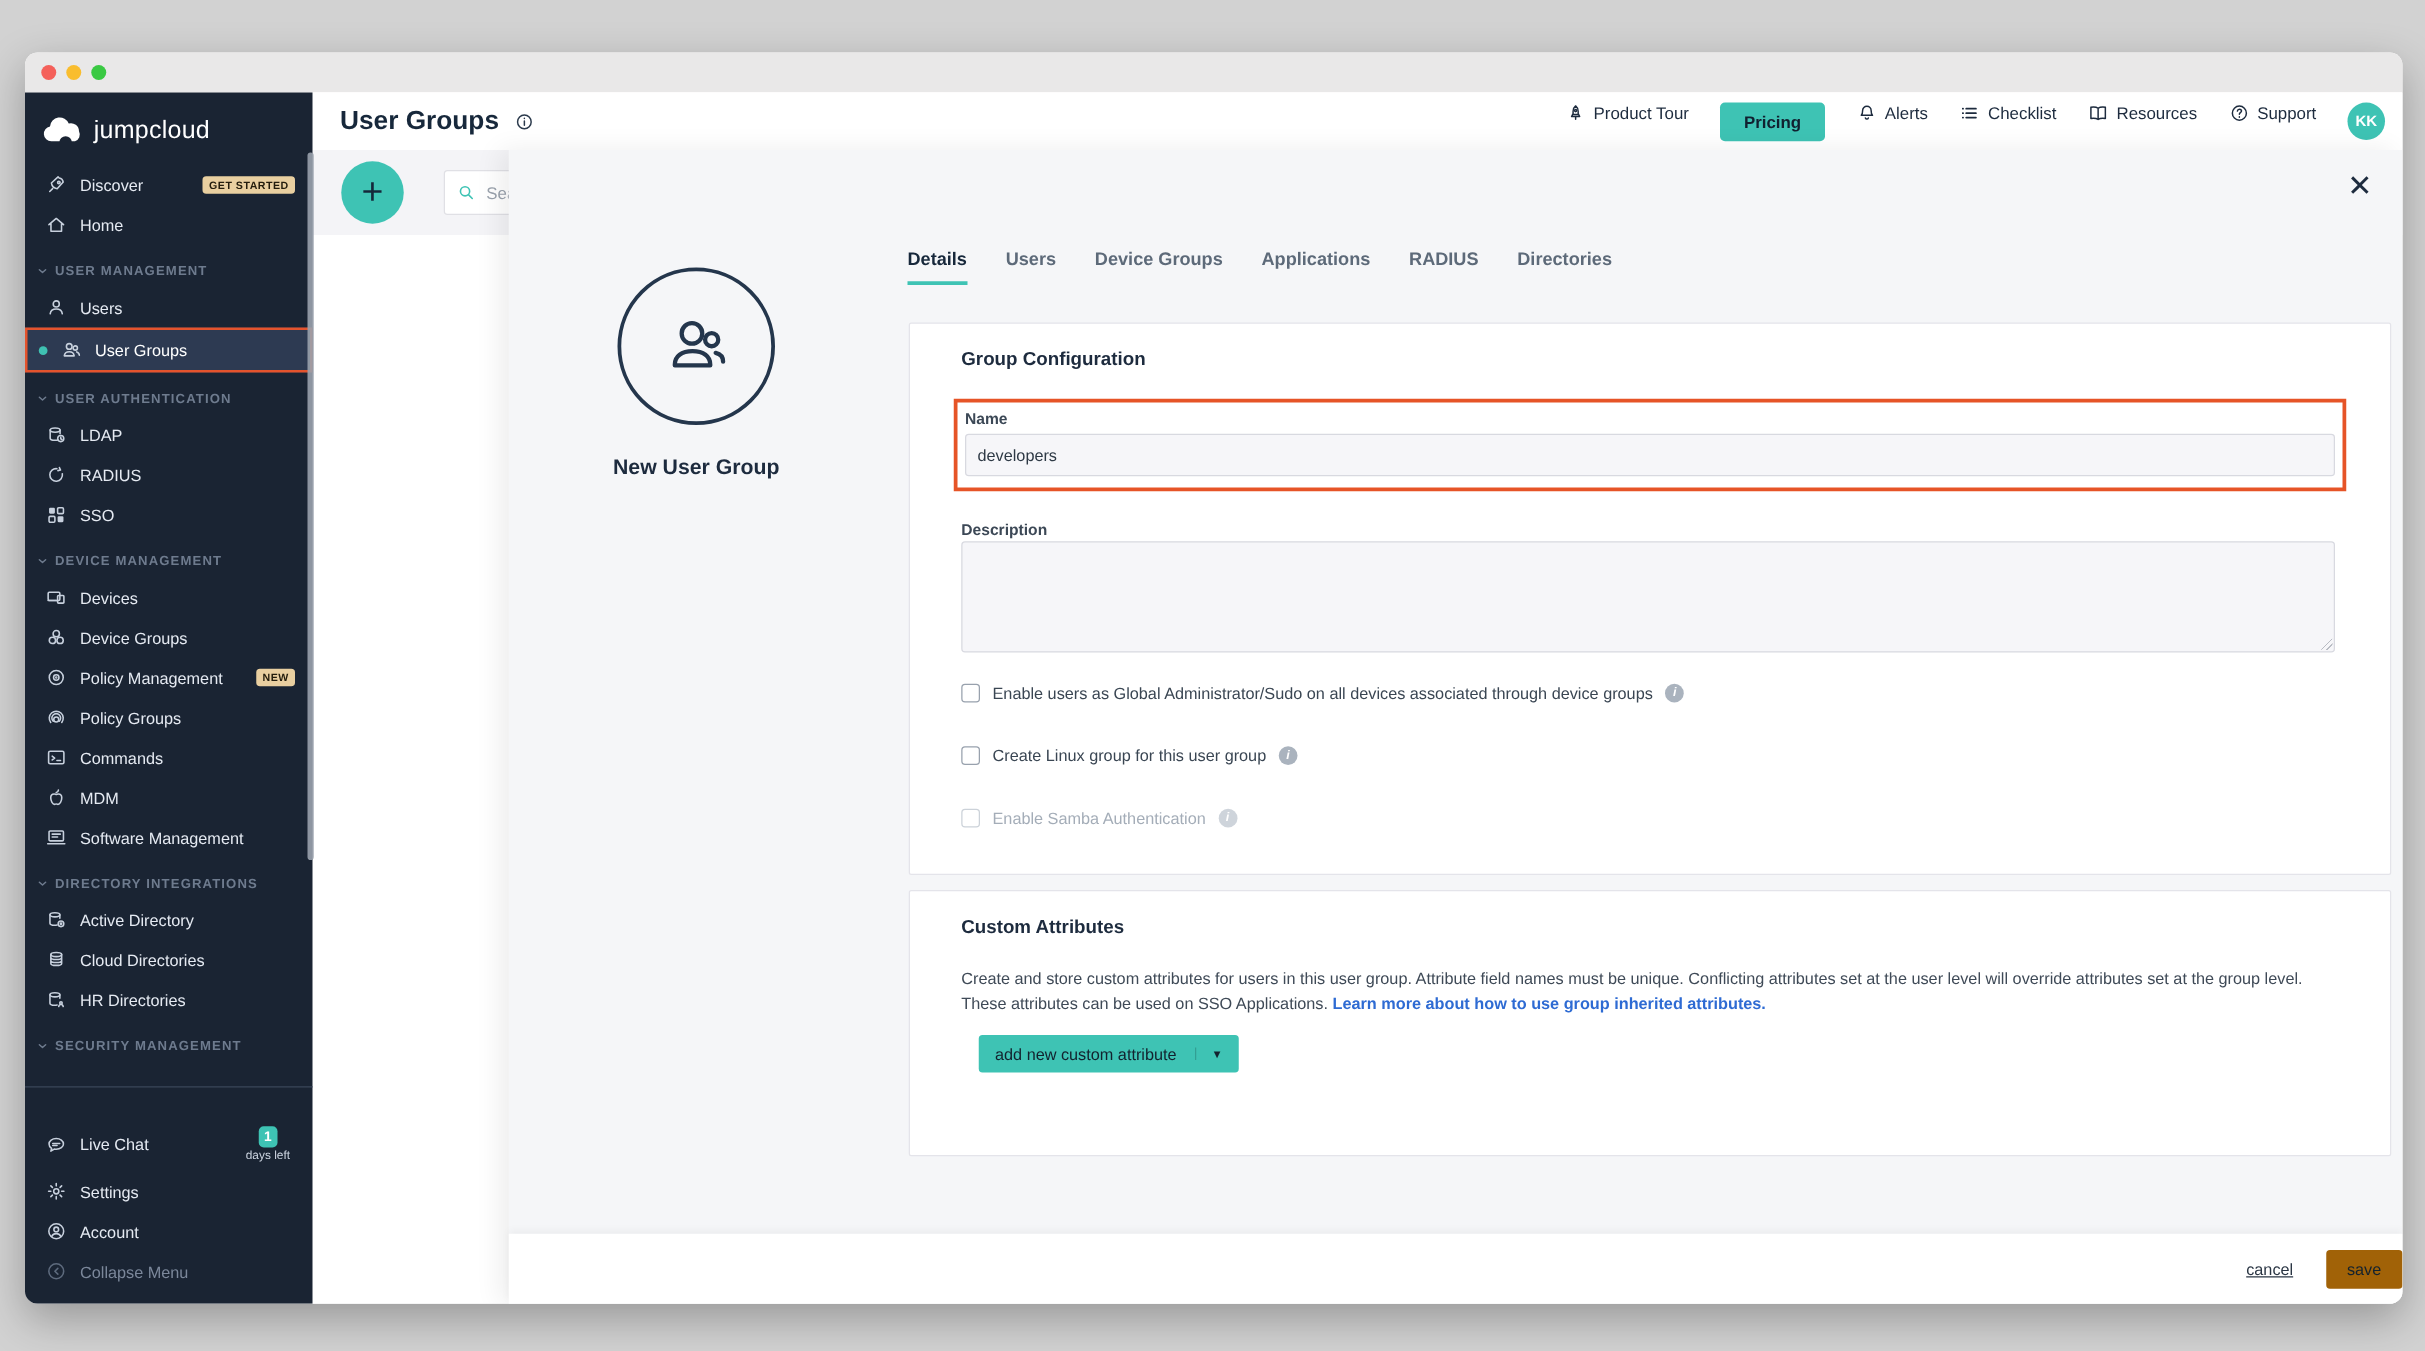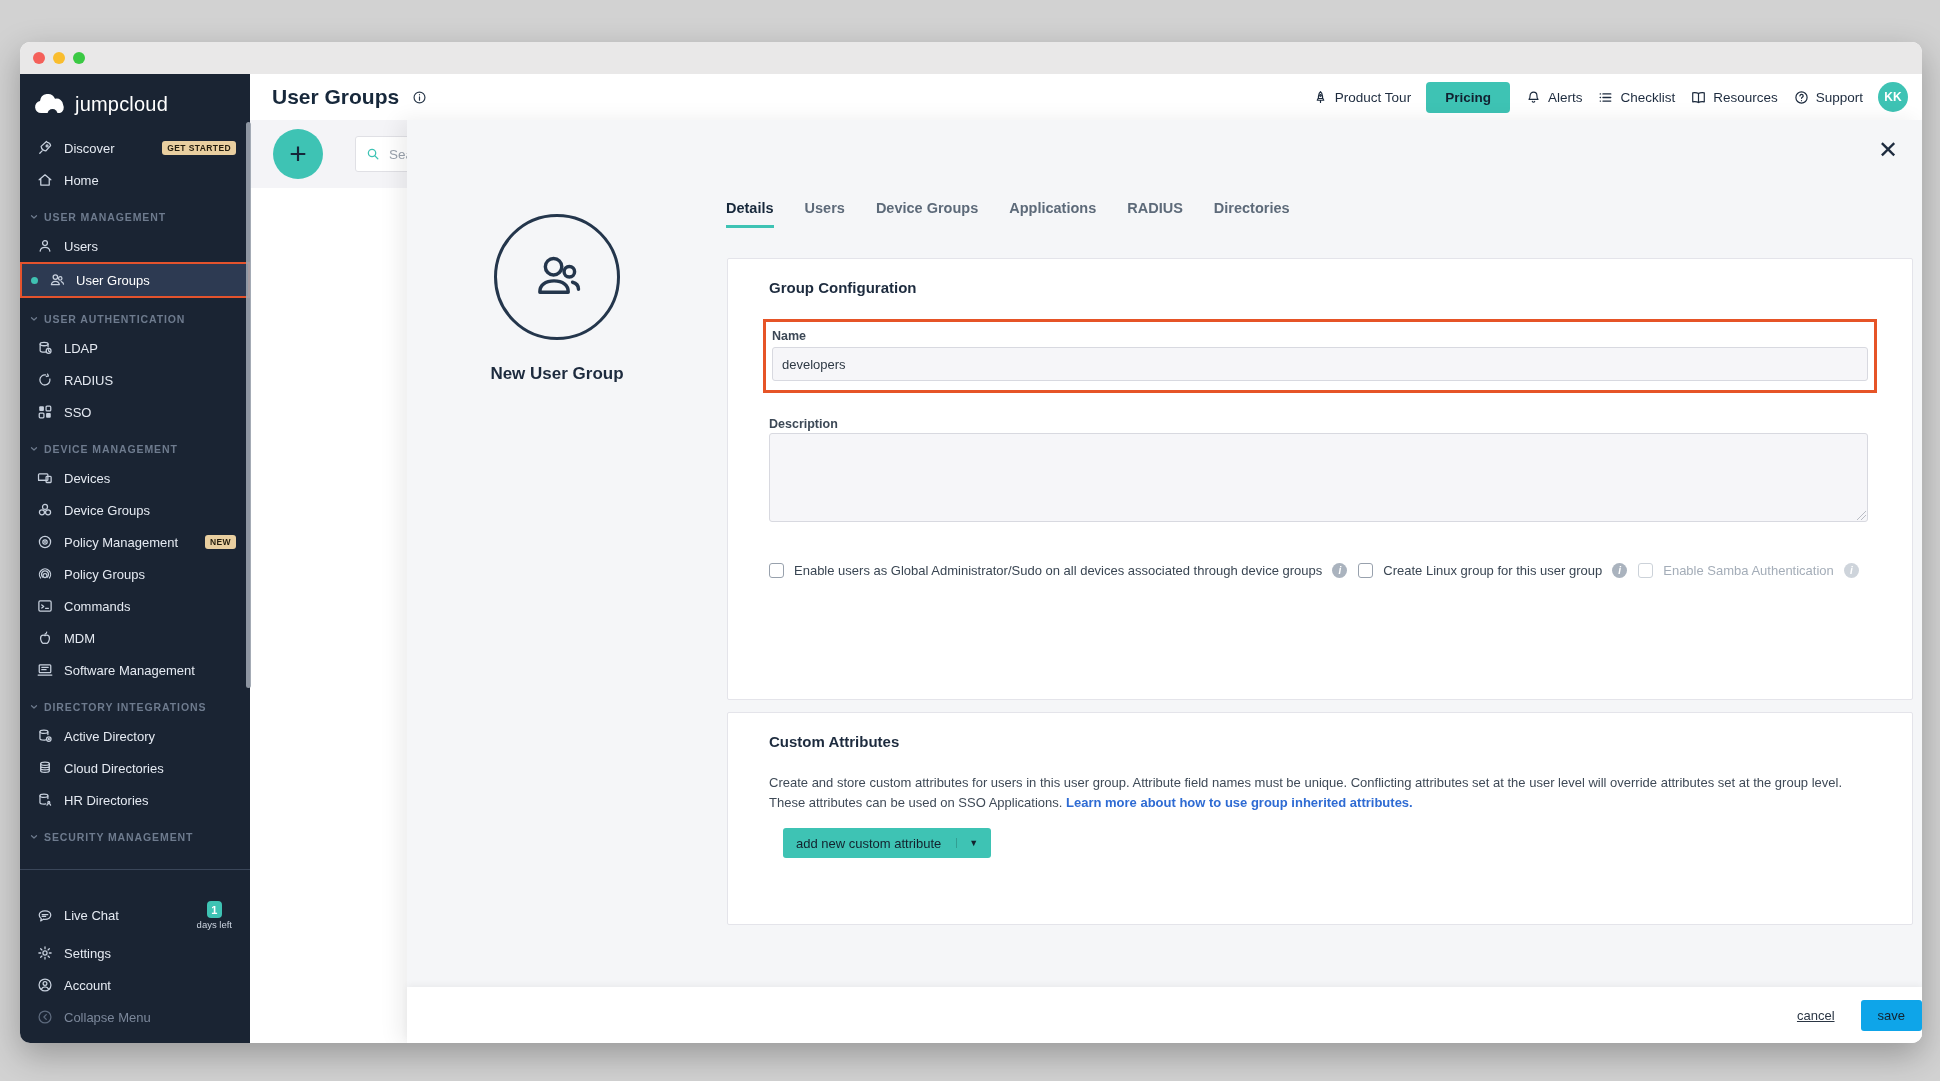--- a/index.html
+++ b/index.html
@@ -41,21 +41,21 @@
                 height:17px; border-radius:4px; display:flex; align-items:center; justify-content:center; padding:0 3px; }
   .chat-sub { font-size:9.5px; color:#cdd5e1; }
   .sb-scroll { position:absolute; right:1px; top:48px; width:5px; height:566px; background:#9aa2ad;
                border-radius:3px; opacity:.9; z-index:6; }
 
   
   .content { flex:1; position:relative; background:#fff; min-width:0; }
   .content-header { height:46px; background:#fff; display:flex; align-items:center; padding:0 14px 0 22px; position:relative; z-index:2; }
   .page-title { font-size:21px; font-weight:bold; color:#17283b; margin-right:12px; }
   .title-info { width:17px; height:17px; color:#2b3a4c; display:inline-flex; }
-  .header-nav { margin-left:auto; display:flex; align-items:center; gap:15px; }
+  .header-nav { margin-left:auto; display:flex; align-items:flex-start; gap:25px; }
   .hnav-item { display:flex; align-items:center; gap:6px; font-size:13.5px; font-weight:500; color:#1d2b3e; cursor:pointer; }
   .hnav-item .icon { width:17px; height:17px; display:inline-flex; color:#1d2b3e; }
   .pricing-btn { background:#3ec3b4; color:#112130; font-size:13.5px; font-weight:600; padding:8px 19px;
                  border-radius:4px; border:none; cursor:pointer; font-family:inherit; }
   .avatar { width:30px; height:30px; border-radius:50%; background:#3ec3b4; color:#fff; font-weight:bold;
             font-size:12px; display:flex; align-items:center; justify-content:center; cursor:pointer; }
 
   .toolbar { position:absolute; left:0; top:46px; width:100%; height:68px; background:#f4f4f7; }
   .add-btn { position:absolute; left:23px; top:9px; width:50px; height:50px; border-radius:50%;
              background:#3ec3b4; border:none; color:#15273a; font-size:30px; font-weight:400;
@@ -92,40 +92,40 @@
   .text-input { display:block; width:100%; height:34px; margin-top:3px; background:#f6f6f9;
                 border:1px solid #d8d9e0; border-radius:3px; font-size:13px; color:#2e3945;
                 padding:0 9px; outline:none; font-family:inherit; }
   .desc-label { position:absolute; left:41px; top:158px; }
   .textarea { position:absolute; left:41px; right:44px; top:174px; height:89px; background:#f6f6f9;
               border:1px solid #d8d9e0; border-radius:3px; resize:none; outline:none; font-family:inherit;
               font-size:13px; color:#2e3945; padding:8px 9px; }
   .resize-grip { position:absolute; right:46px; top:252px; width:9px; height:9px;
                  background:linear-gradient(135deg, transparent 45%, #b9bcc4 45%, #b9bcc4 52%, transparent 52%, transparent 70%, #b9bcc4 70%, #b9bcc4 77%, transparent 77%); }
 
-  .checks { position:absolute; left:41px; top:304px; display:flex; flex-direction:row; gap:11px; }
+  .checks { position:absolute; left:41px; top:288px; display:flex; flex-direction:column; gap:35px; }
   .check-row { display:flex; align-items:center; gap:10px; font-size:13px; color:#3a4653; }
   .checkbox { width:15px; height:15px; border:1.5px solid #98a1ad; border-radius:3px; background:#fff; cursor:pointer; flex:0 0 15px; }
   .info-dot { width:15px; height:15px; border-radius:50%; background:#aab3be; color:#fff; font-size:10px;
               font-weight:bold; display:inline-flex; align-items:center; justify-content:center; font-style:italic; }
   .check-row.disabled { color:#a4adb8; }
   .check-row.disabled .checkbox { border-color:#ccd2d9; }
   .check-row.disabled .info-dot { background:#ced4db; }
 
   .attrs-text { position:absolute; left:41px; top:60px; width:1104px; font-size:13px; line-height:1.55; color:#3f4a57; }
   .attrs-link { color:#2e6bd3; font-weight:600; cursor:pointer; }
   .attr-btn { position:absolute; left:55px; top:115px; height:30px; background:#3ec3b4; border:none; border-radius:3px;
               display:flex; align-items:center; font-size:13px; color:#13222e; padding:0 13px; cursor:pointer; font-family:inherit; }
   .attr-btn .caret { margin-left:15px; padding-left:12px; border-left:1px solid rgba(0,0,0,.18); font-size:9px; color:#13222e; }
 
   .modal-footer { position:absolute; left:0; right:0; bottom:0; height:56px; background:#fff;
                   box-shadow:0 -2px 7px rgba(0,0,0,.05); display:flex; align-items:center;
                   justify-content:flex-end; gap:26px; }
   .cancel-link { font-size:13px; color:#2b3644; text-decoration:underline; cursor:pointer; }
-  .save-btn { background:#0ea5e9; color:#13222e; font-size:13px; font-weight:500; border:none; border-radius:3px;
+  .save-btn { background:#a16207; color:#13222e; font-size:13px; font-weight:500; border:none; border-radius:3px;
               padding:8px 17px; cursor:pointer; font-family:inherit; }
 </style>
 </head>
 <body>
 
 <div class="window">
   <div class="titlebar">
     <span class="tl-dot tl-red"></span>
     <span class="tl-dot tl-yellow"></span>
     <span class="tl-dot tl-green"></span>

